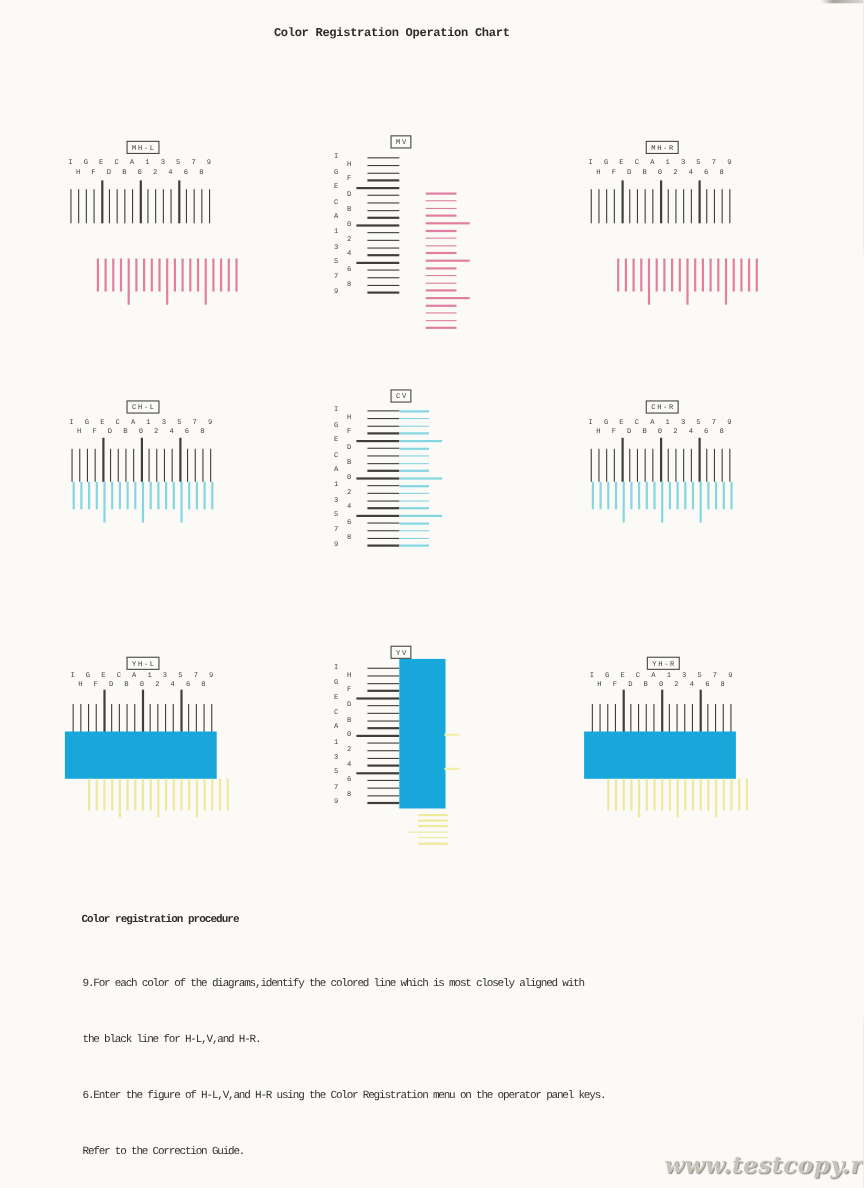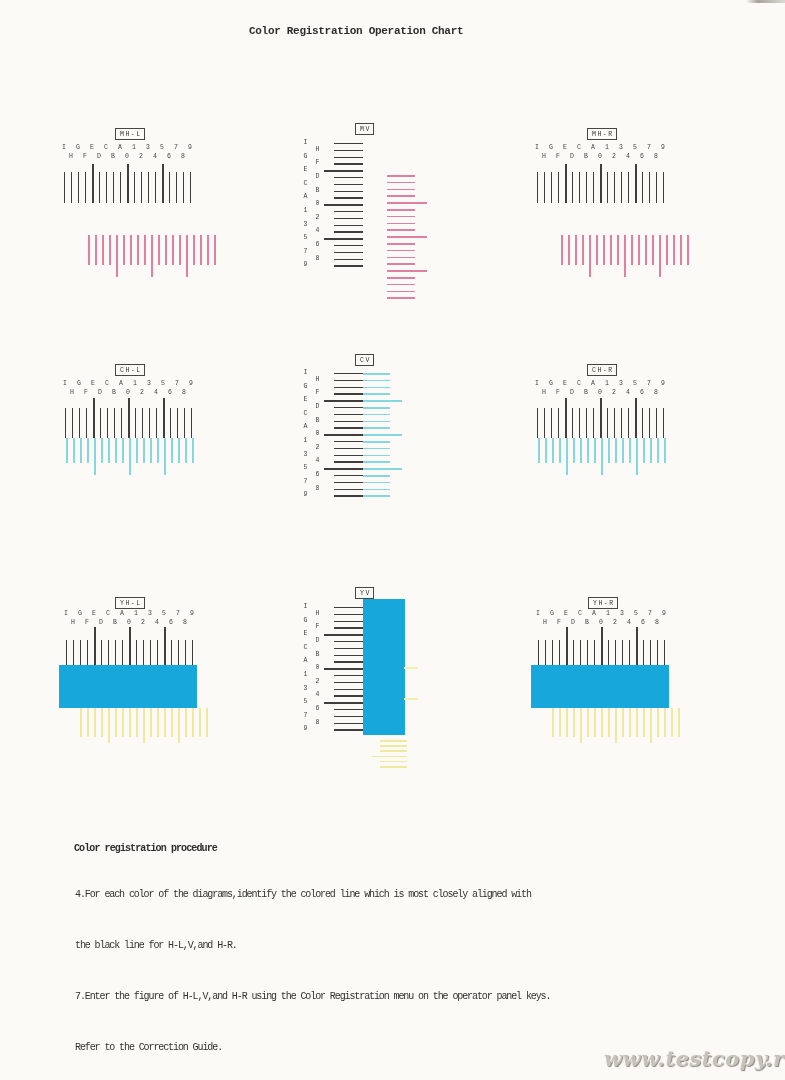--- a/index.html
+++ b/index.html
@@ -6,21 +6,21 @@
   .sheet{position:relative;width:785px;height:1080px;background:#fbfaf7;overflow:hidden;
          font-family:"Liberation Mono","DejaVu Sans Mono",monospace;}
   .title{position:absolute;left:249px;top:25px;font-weight:bold;font-size:11px;
          letter-spacing:-0.3px;color:#2e2d2b;white-space:pre;}
   .chart{position:absolute;inset:0;pointer-events:none;}
   .cbox{position:absolute;border:1px solid #47463f;padding:2px 2px 1px 4px;
         font-size:6.5px;line-height:7px;letter-spacing:1.5px;color:#3a3936;white-space:pre;}
   .slabel{position:absolute;width:7px;text-align:center;font-size:6.5px;line-height:8px;color:#454545;}
   .vlabel{position:absolute;width:7px;text-align:center;font-size:6.5px;line-height:8px;color:#454545;}
   .proc-heading{position:absolute;left:74px;top:831px;font-weight:bold;font-size:10px;
-        letter-spacing:-0.9px;color:#2e2d2b;margin-top:12px;}
+        letter-spacing:-0.9px;color:#2e2d2b;}
   .proc-body{position:absolute;left:75px;top:852px;font-size:10px;letter-spacing:-1.1px;
         line-height:17px;color:#33322f;white-space:pre;}
   .watermark{position:absolute;left:604px;top:1046px;font-family:"DejaVu Serif","Liberation Serif",serif;
         font-style:italic;font-weight:bold;font-size:21px;letter-spacing:0.5px;
         color:#c6c3bb;text-shadow:-1px -1px 0 #f7f6f2, 1px 1px 1px #8a887f;}
   .scan-streak{position:absolute;left:746px;top:0;width:39px;height:3px;
         background:linear-gradient(to right, rgba(150,148,138,0), rgba(130,128,118,.7) 30%, rgba(160,158,148,.35));}
 </style>
 </head>
 <body>
@@ -556,21 +556,21 @@
       <div style="position: absolute; left: 643px; top: 708px; width: 1.8px; height: 29px; background: rgb(238, 233, 156);"></div>
       <div style="position: absolute; left: 650px; top: 708px; width: 1.8px; height: 35px; background: rgb(238, 233, 156);"></div>
       <div style="position: absolute; left: 657px; top: 708px; width: 1.8px; height: 29px; background: rgb(238, 233, 156);"></div>
       <div style="position: absolute; left: 664px; top: 708px; width: 1.8px; height: 29px; background: rgb(238, 233, 156);"></div>
       <div style="position: absolute; left: 671px; top: 708px; width: 1.8px; height: 29px; background: rgb(238, 233, 156);"></div>
       <div style="position: absolute; left: 678px; top: 708px; width: 1.8px; height: 29px; background: rgb(238, 233, 156);"></div>
     </div>
 
   <div class="proc-heading">Color registration procedure</div>
   <div class="proc-body">
-    <div>4.For each color of the diagrams,identify the colored line which is most closely aligned with</div>
+    <div>9.For each color of the diagrams,identify the colored line which is most closely aligned with</div>
     <div>the black line for H-L,V,and H-R.</div>
-    <div>7.Enter the figure of H-L,V,and H-R using the Color Registration menu on the operator panel keys.</div>
+    <div>6.Enter the figure of H-L,V,and H-R using the Color Registration menu on the operator panel keys.</div>
     <div>Refer to the Correction Guide.</div>
   </div>
 
   <div class="watermark">www.testcopy.ru</div>
   <div class="scan-streak"></div>
 </div>
 
 </body></html>

